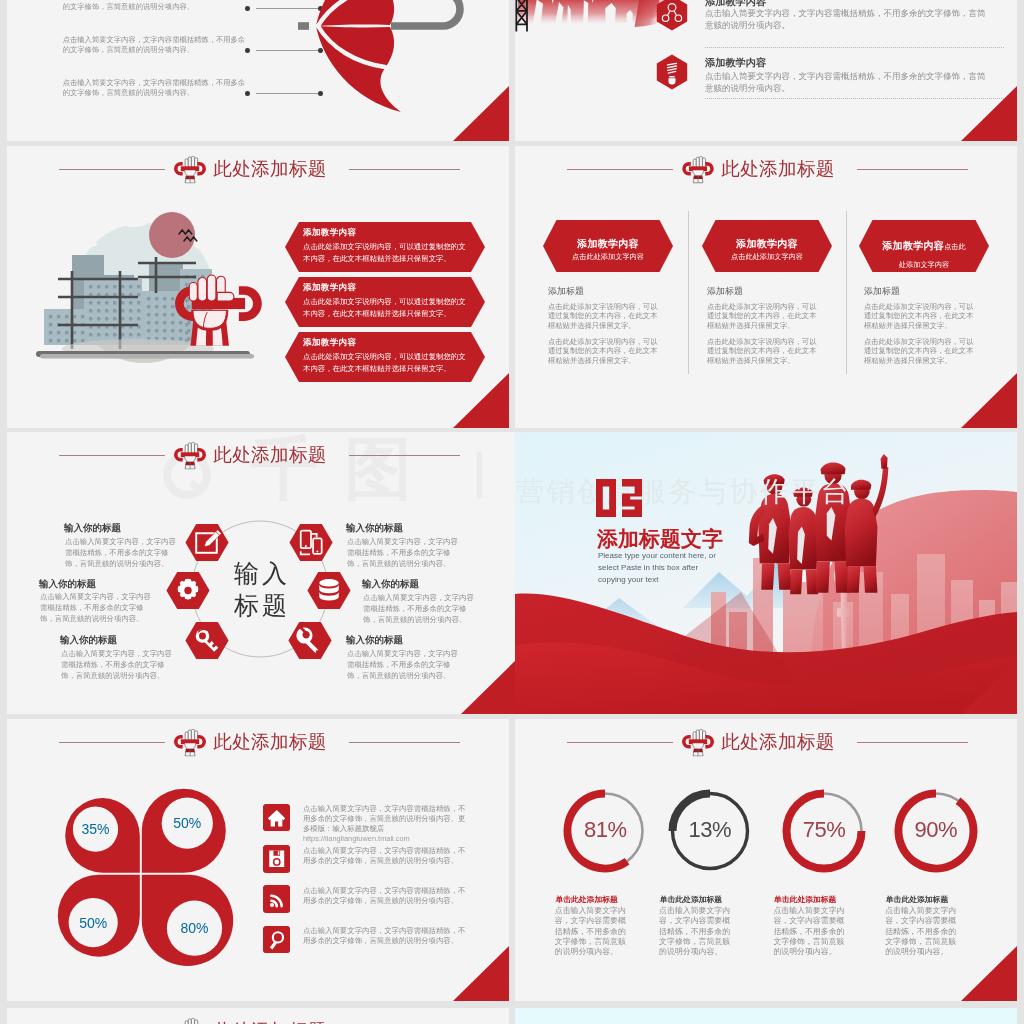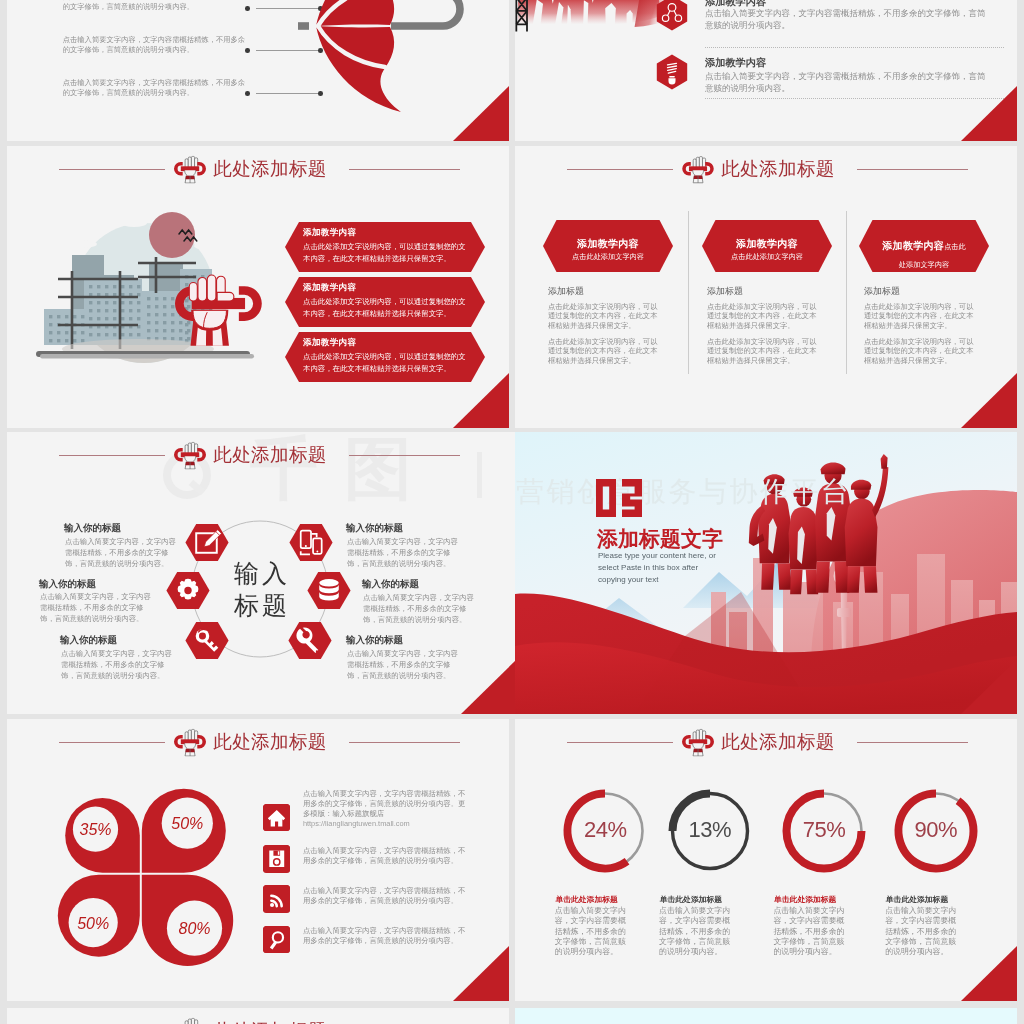--- a/index.html
+++ b/index.html
@@ -53,21 +53,21 @@
 .hex6{position:absolute;width:44px;height:37px;}
 .s5h{position:absolute;font-size:9.5px;font-weight:bold;color:#3f3f3f;}
 .s5p{position:absolute;font-size:7.4px;line-height:1.5;color:#8e8e8e;width:113px;}
 .s5c{position:absolute;text-align:center;font-size:25px;color:#333;line-height:1.28;letter-spacing:3px;text-indent:3px;}
 
 
 .s6num{position:absolute;font-family:"DejaVu Sans Mono",monospace;font-weight:bold;
  font-size:46px;color:#c01e25;letter-spacing:-2px;line-height:1;z-index:3;}
 .s6title{position:absolute;font-size:21px;font-weight:bold;color:#c01e25;letter-spacing:0px;z-index:3;}
 .s6sub{position:absolute;font-size:8px;line-height:1.5;color:#58646b;width:128px;z-index:3;}
-.pv{position:absolute;font-size:16px;color:#b91c1c;font-style:italic;}
+.pv{position:absolute;font-size:14px;color:#0369a1;}
 .s7ic{position:absolute;width:27.5px;height:27.5px;border-radius:3.5px;background:#c01e25;}
 .s7tx{position:absolute;font-size:7.4px;line-height:1.34;color:#8e8e8e;width:165px;}
 .s7lk{color:#a0a0a0;}
 
 
 .donut{position:absolute;width:69px;height:69px;}
 .dv{position:absolute;text-align:center;font-size:22px;letter-spacing:-.5px;}
 .s8h{position:absolute;font-size:7.8px;font-weight:bold;text-align:left;width:110px;}
 .s8p{position:absolute;font-size:7.9px;line-height:1.3;color:#8e8e8e;width:73px;}
 
@@ -746,21 +746,21 @@
   </svg>
   <div class="pv" style="left:64.5px;top:102.2px;width:48px;text-align:center;">35%</div>
   <div class="pv" style="left:156.3px;top:96.2px;width:48px;text-align:center;">50%</div>
   <div class="pv" style="left:62.2px;top:195.6px;width:48px;text-align:center;">50%</div>
   <div class="pv" style="left:163.5px;top:201.2px;width:48px;text-align:center;">80%</div>
 
   <svg class="s7ic" viewBox="0 0 28 28" style="left:255.7px;top:84.7px;">
     <rect width="28" height="28" rx="3" fill="#c01e25"></rect>
     <path d="M14 6.2 L22.6 14.6 l-1.9 2 l-1 -1 v7.3 h-4.3 v-5.2 h-3.2 v5.2 H7.8 v-7.3 l-1 1 l-1.9 -2 Z" fill="#fff"></path>
   </svg>
-  <div class="s7tx" style="left:295.9px;top:70px;">
+  <div class="s7tx" style="left:295.9px;top:85px;">
     <span>点击输入简要文字内容，文字内容需概括精炼，不用多余的文字修饰，言简意赅的说明分项内容。更多模版：输入标题旗舰店</span>
     <span class="s7lk">https://liangliangtuwen.tmall.com</span>
   </div>
 
   <svg class="s7ic" viewBox="0 0 28 28" style="left:255.7px;top:126.4px;">
     <rect width="28" height="28" rx="3" fill="#c01e25"></rect>
     <path d="M6.4 5.6 h15.2 v16.8 h-15.2 Z" fill="#fff"></path>
     <path d="M10.6 5.6 h6.8 v5.4 h-6.8 Z" fill="#c01e25"></path>
     <rect x="15.1" y="6.4" width="1.6" height="3.6" fill="#fff"></rect>
     <circle cx="14" cy="17.3" r="3.2" fill="none" stroke="#c01e25" stroke-width="1.5"></circle>
@@ -798,21 +798,21 @@
             <use href="#fwicon"></use>
           </svg>
       <span class="txt">此处添加标题</span>
     </div>
   </div>
   <div id="donutwrap">
         <svg class="donut" viewBox="0 0 96 96" style="left:42.400000000000006px;top:63.5px;width:96px;height:96px;">
         <circle cx="48" cy="48" r="37.5" fill="none" stroke="#9b9b9b" stroke-width="2.6"></circle>
         <path d="M 48.00 10.50 A 37.5 37.5 0 1 0 70.04 78.34" fill="none" stroke="#c01e25" stroke-width="8"></path>
       </svg>
-      <div class="dv" style="left:50.400000000000006px;top:97.5px;width:80px;color:#9e4049;">24%</div>
+      <div class="dv" style="left:50.400000000000006px;top:97.5px;width:80px;color:#9e4049;">81%</div>
       <div class="s8h" style="left:40.400000000000006px;top:175px;color:#c01e25;">单击此处添加标题</div>
       <div class="s8p" style="left:39.800000000000004px;top:187px;">点击输入简要文字内容，文字内容需要概括精炼，不用多余的文字修饰，言简意赅的说明分项内容。</div>
         <svg class="donut" viewBox="0 0 96 96" style="left:146.7px;top:63.5px;width:96px;height:96px;">
         <circle cx="48" cy="48" r="37.5" fill="none" stroke="#3a3a3a" stroke-width="3.4"></circle>
         <path d="M 48.00 10.50 A 37.5 37.5 0 0 0 10.50 48.00" fill="none" stroke="#3a3a3a" stroke-width="8"></path>
       </svg>
       <div class="dv" style="left:154.7px;top:97.5px;width:80px;color:#4c4c4c;">13%</div>
       <div class="s8h" style="left:144.7px;top:175px;color:#444444;">单击此处添加标题</div>
       <div class="s8p" style="left:144.1px;top:187px;">点击输入简要文字内容，文字内容需要概括精炼，不用多余的文字修饰，言简意赅的说明分项内容。</div>
         <svg class="donut" viewBox="0 0 96 96" style="left:261px;top:63.5px;width:96px;height:96px;">

